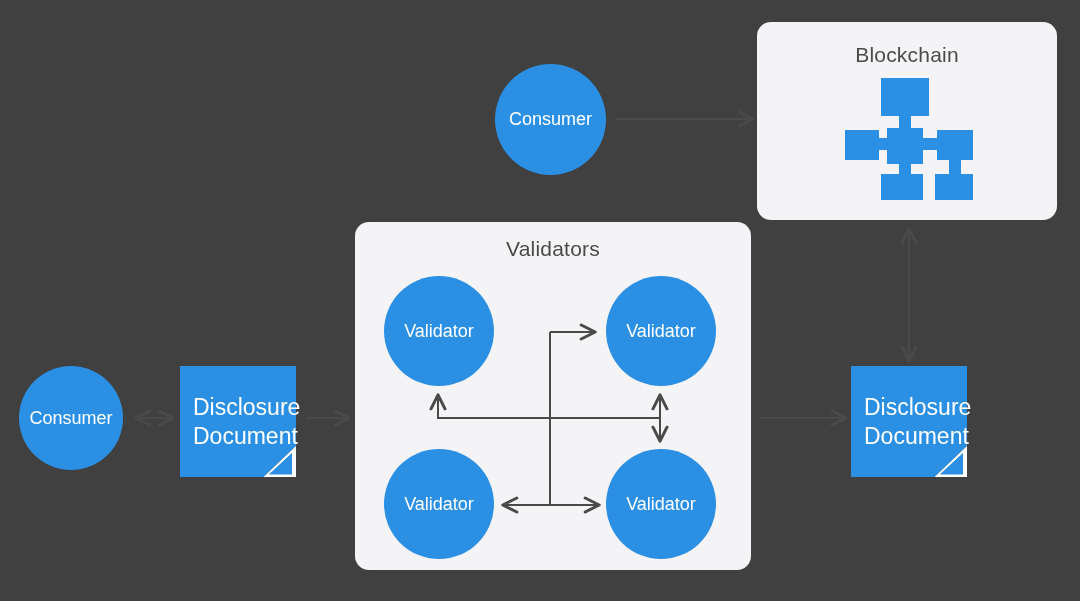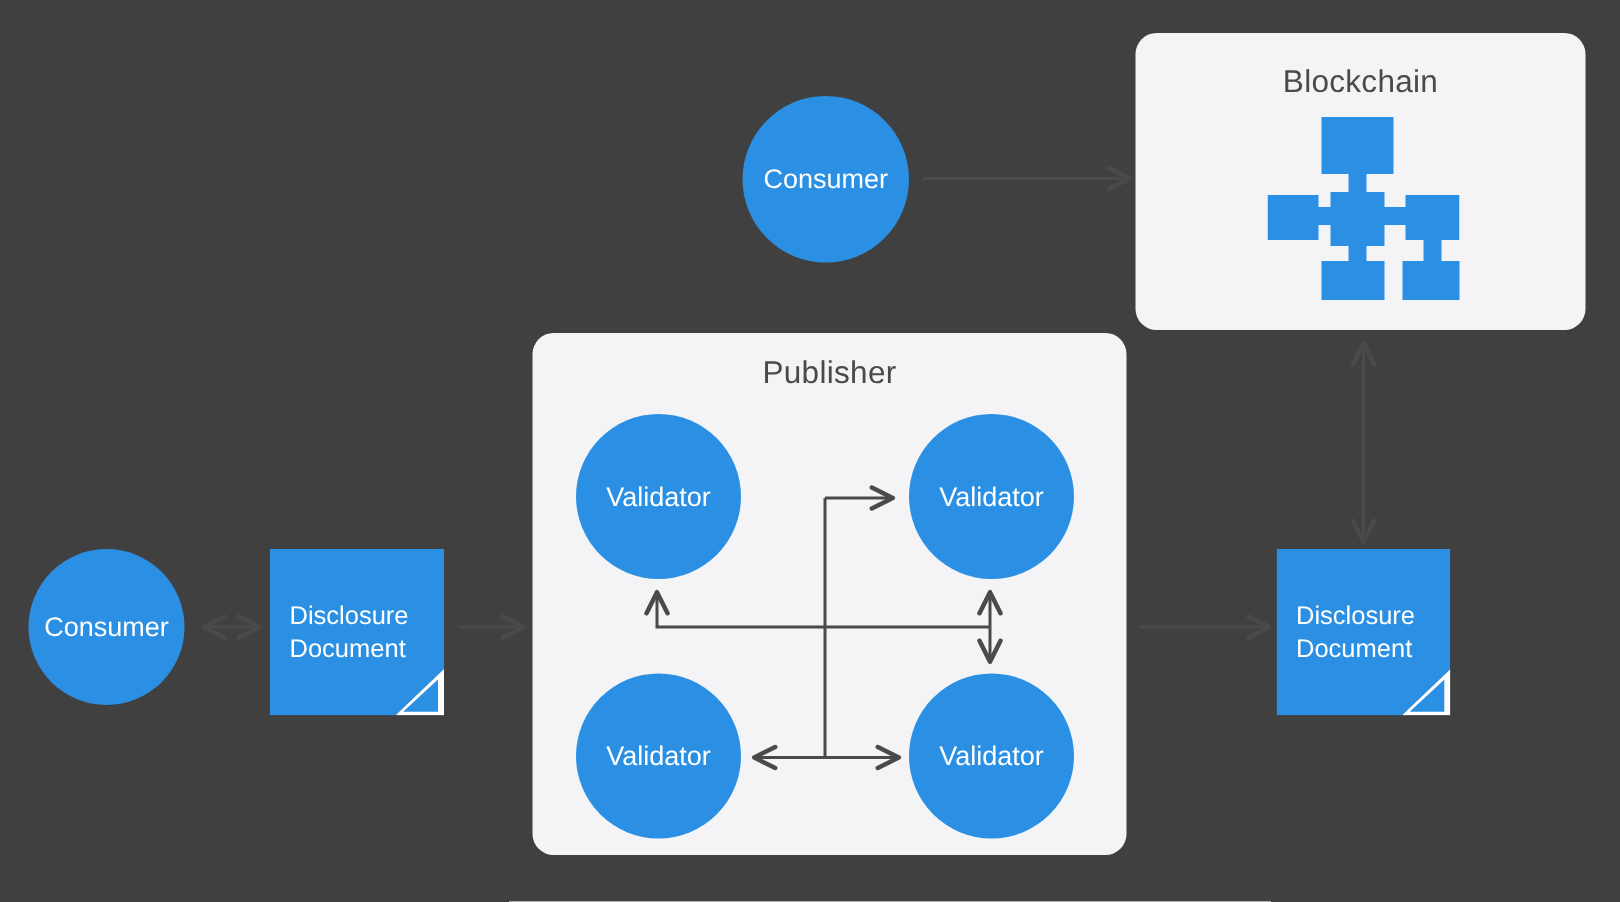--- a/index.html
+++ b/index.html
@@ -79,21 +79,21 @@
   }
   .doc .label {
     position: absolute;
     inset: 0;
     display: flex;
     align-items: center;
     justify-content: flex-start;
     padding-left: 13px;
     box-sizing: border-box;
     color: #ffffff;
-    font-size: 17px;
+    font-size: 23px;
     line-height: 1.25;
     z-index: 2;
   }
   svg.overlay {
     position: absolute;
     left: 0;
     top: 0;
     width: 1080px;
     height: 601px;
     pointer-events: none;
@@ -121,21 +121,21 @@
       <rect x="92" y="52" width="36" height="30"></rect>
       <rect x="74" y="60" width="22" height="12"></rect>
       <rect x="54" y="82" width="12" height="18"></rect>
       <rect x="36" y="96" width="42" height="26"></rect>
       <rect x="104" y="78" width="12" height="20"></rect>
       <rect x="90" y="96" width="42" height="26"></rect>
     </g>
   </svg>
 
   <div class="panel" style="left:355px; top:222px; width:396px; height:348px;">
-    <div class="panel-title" style="top:15px;">Publisher</div>
+    <div class="panel-title" style="top:15px;">Validators</div>
   </div>
 
   <div class="circle" style="left:384px; top:276px; width:110px; height:110px;">
     <span>Validator</span>
   </div>
   <div class="circle" style="left:606px; top:276px; width:110px; height:110px;">
     <span>Validator</span>
   </div>
   <div class="circle" style="left:384px; top:449px; width:110px; height:110px;">
     <span>Validator</span>

